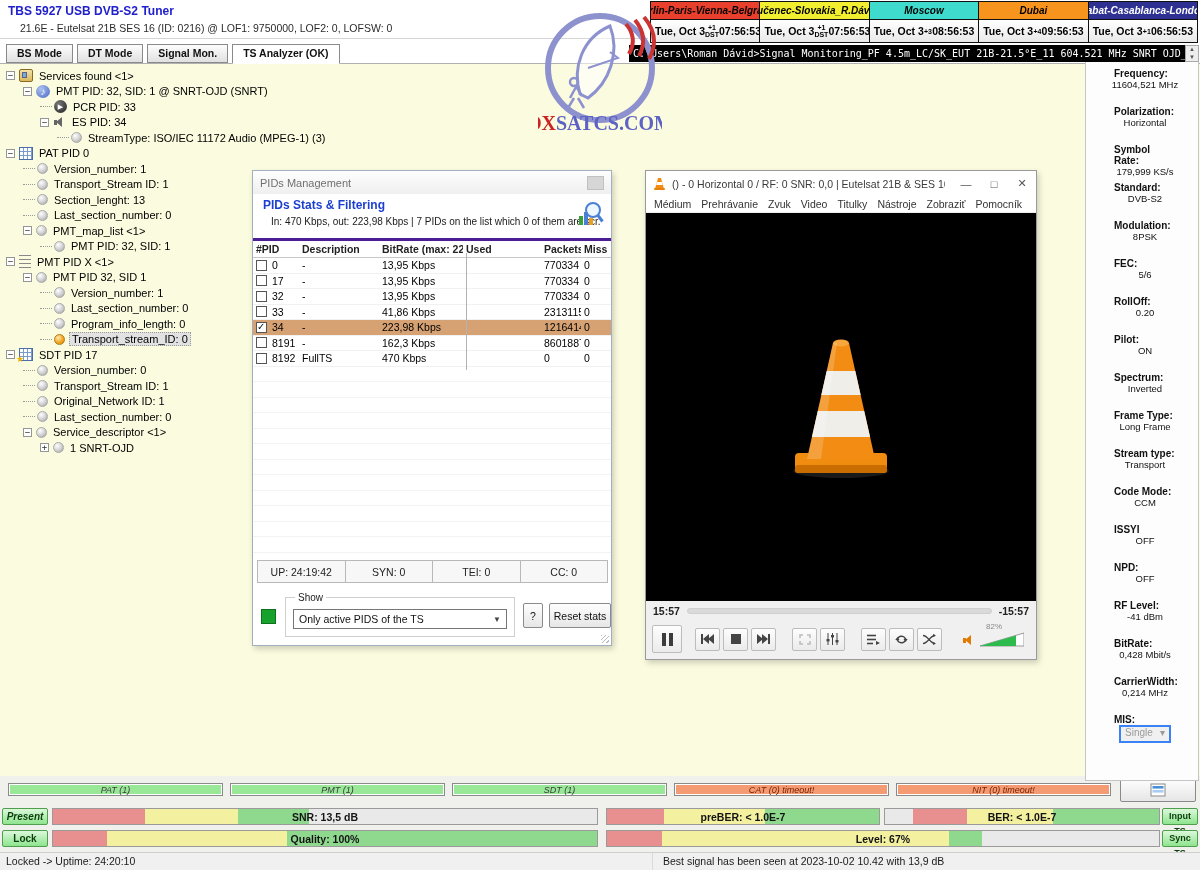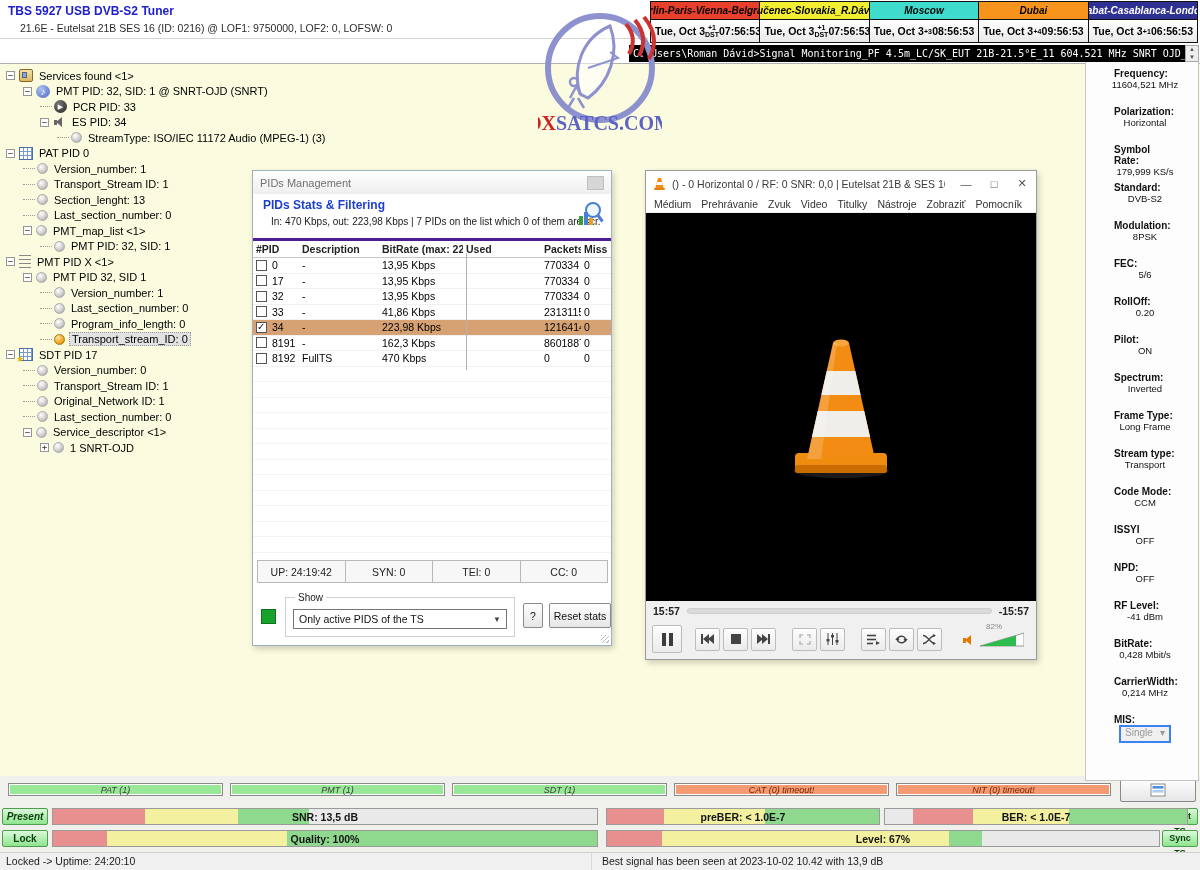--- a/index.html
+++ b/index.html
@@ -118,39 +118,45 @@
   .tbars { position:absolute; left:0; top:783px; width:1118px; display:flex; padding-left:8px; gap:7px; z-index:2; }
   .tb { width:215px; height:13px; border:1px solid #8a8a8a; background:#fff; padding:1px; position:relative; }
   .tb i { display:block; height:100%; background:#98e898; }
   .tb.to i { background:#f49b74; }
   .tb .lab { position:absolute; left:0; right:0; top:0; text-align:center; font-style:italic; font-size:9px; line-height:13px; color:#3c3c3c; }
   .tb.to .lab { color:#7a2400; }
   .svc-btn { position:absolute; left:1120px; top:778px; width:76px; height:24px; z-index:2; }
   .gauge { position:absolute; height:17px; border:1px solid #9a9a9a; background:#e9e9e9; display:flex; overflow:hidden; z-index:2; }
   .gauge i { height:100%; display:block; }
   .glab { position:absolute; left:0; right:0; top:0; bottom:0; text-align:center; font-size:10.5px; font-weight:bold; line-height:16px; color:#141414; }
-  .g-snr{left:52px;top:808px;width:546px;} .g-preber{left:606px;top:808px;width:274px;} .g-ber{left:884px;top:808px;width:304px;padding-left:28px;}
+  .g-snr{left:52px;top:808px;width:546px;} .g-preber{left:606px;top:808px;width:274px;} .g-ber{left:884px;top:808px;width:276px;padding-left:28px;}
   .g-quality{left:52px;top:830px;width:546px;} .g-level{left:606px;top:830px;width:554px;}
   .gbtn { position:absolute; width:46px; height:17px; border:1px solid #4e9e4e; background:linear-gradient(#dcf8dc,#8ee48e); font-size:10px; font-weight:bold; color:#0c3d0c; text-align:center; line-height:15px; border-radius:2px; z-index:2; }
   .gbtn-present{left:2px;top:808px;font-style:italic;} .gbtn-lock{left:2px;top:830px;}
   .gbtn-input{left:1162px;top:808px;width:36px;font-size:9px;} .gbtn-sync{left:1162px;top:830px;width:36px;font-size:9px;}
   .statusbar { position:absolute; left:0; top:852px; width:1200px; height:18px; background:#f0f0f0; border-top:1px solid #cfcfcf; display:flex; font-size:10.5px; color:#1a1a1a; z-index:2; }
-  .sb1 { width:592px; border-right:1px solid #dadada; padding-left:6px; line-height:17px; }
+  .sb1 { width:653px; border-right:1px solid #dadada; padding-left:6px; line-height:17px; }
   .sb2 { flex:1; padding-left:10px; line-height:17px; }
 </style>
 </head>
 <body>
 
 <div class="app">
   <div class="main-bg"></div>
 
   <div class="hdr-white">
     <div class="app-title">TBS 5927 USB DVB-S2 Tuner</div>
     <div class="app-sub">21.6E - Eutelsat 21B  SES 16 (ID: 0216) @ LOF1: 9750000, LOF2: 0, LOFSW: 0</div>
     <div class="title-sep"></div>
+    <div class="tabs" id="tabs">
+        <div class="tab">BS Mode</div>
+        <div class="tab">DT Mode</div>
+        <div class="tab">Signal Mon.</div>
+        <div class="tab active">TS Analyzer (OK)</div>
+      </div>
   </div>
 
   <div class="clocks" id="clocks">
       <div class="clock-cell">
         <div class="clock-head" style="background: rgb(232, 64, 45); color: rgb(0, 0, 0);">Berlin-Paris-Vienna-Belgrade</div>
         <div class="clock-time">
           <span>Tue, Oct 3</span>
           <span class="ct-off">
             <span>+1</span>
             <span>DST</span>

